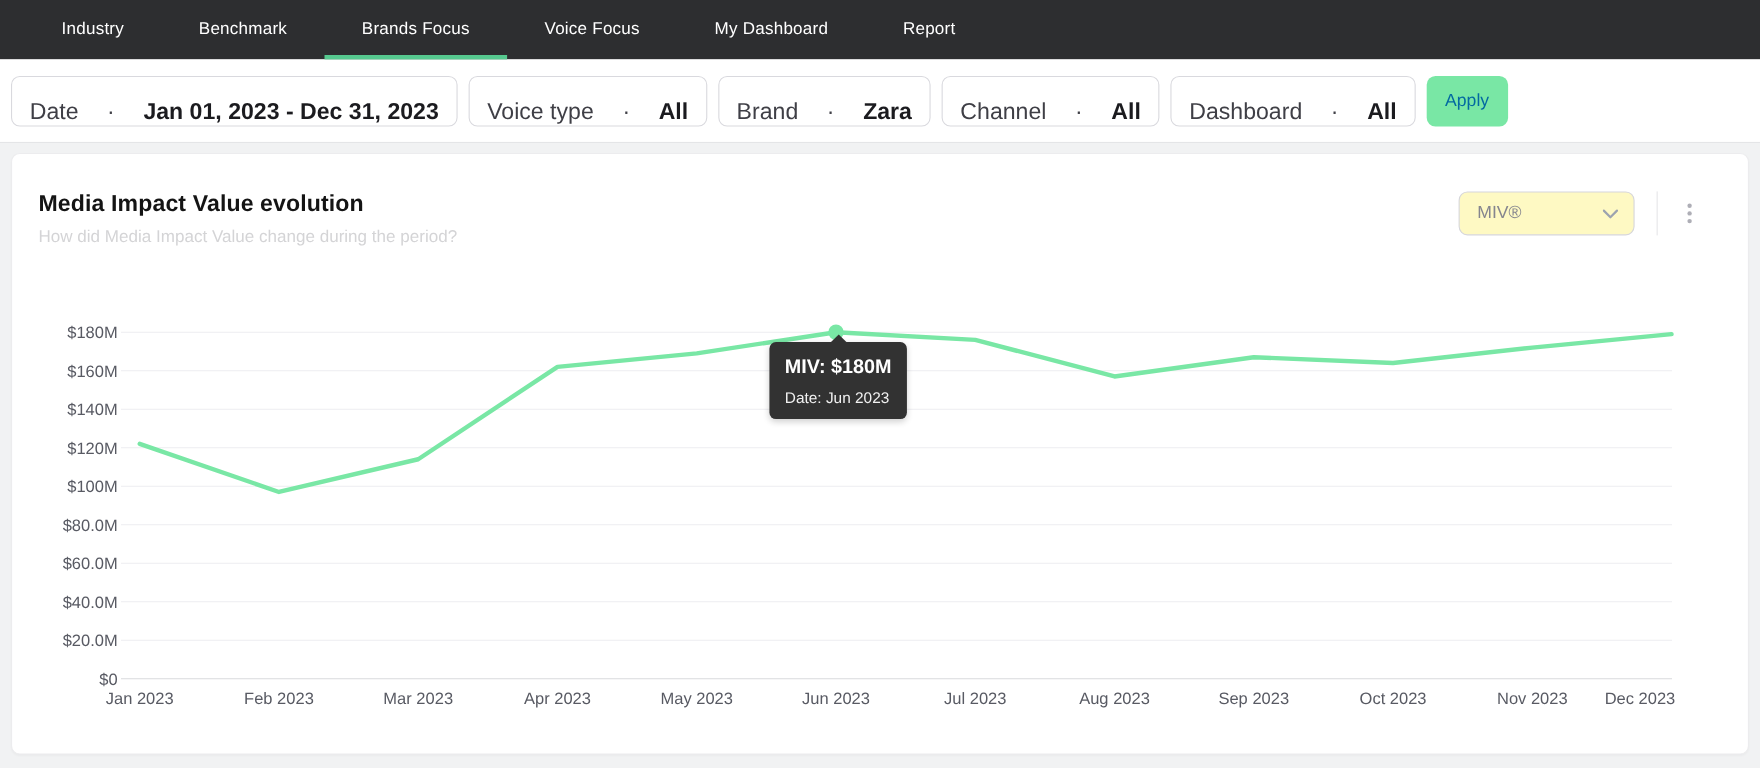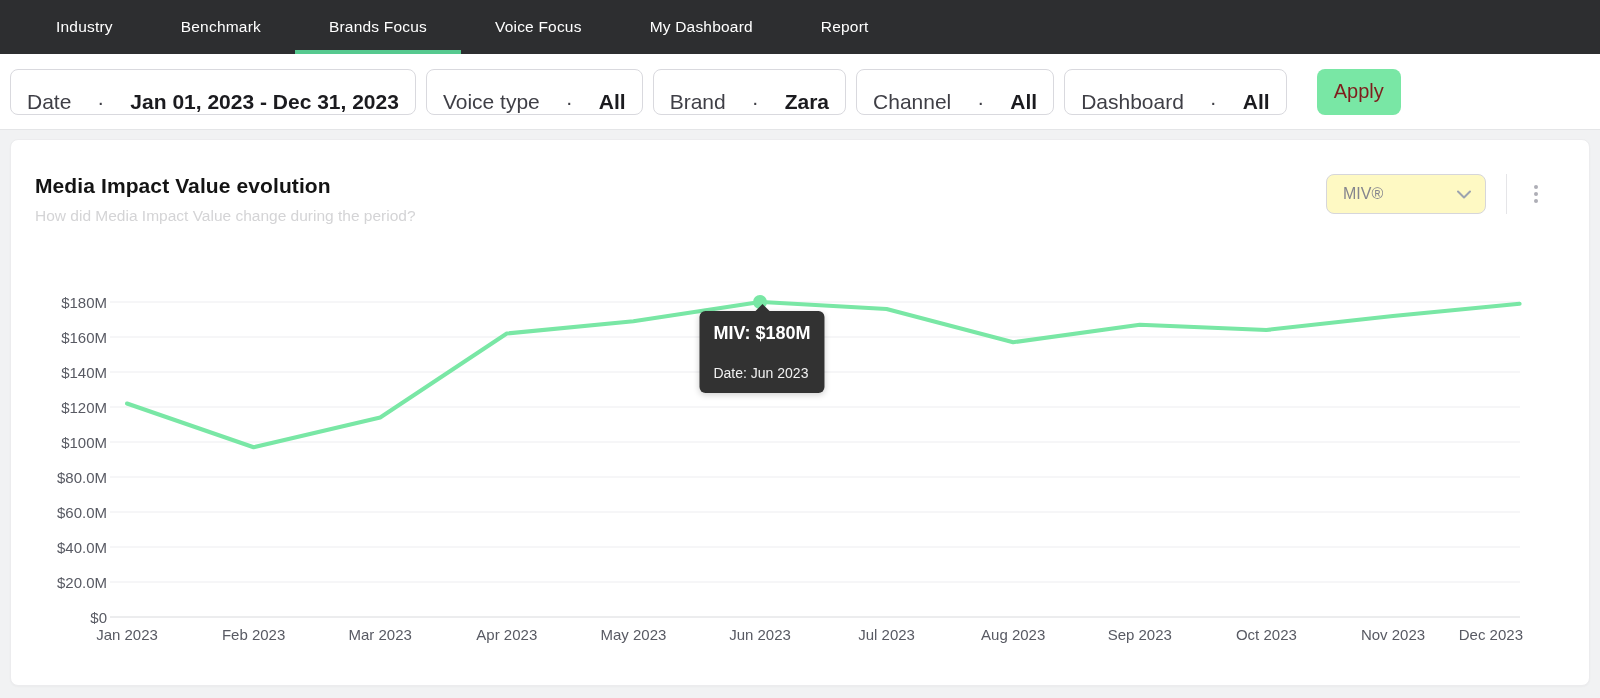--- a/index.html
+++ b/index.html
@@ -33,22 +33,22 @@
     display:flex; align-items:center; padding:0 10px; gap:10px;
   }
   .chip {
     height:46px; border:1px solid var(--chip-border); border-radius:8px;
     background:#fff; display:flex; align-items:flex-end; padding:0 16px;
     font-size:21px; color:#3f3f46; white-space:nowrap; cursor:pointer;gap:20px;
   }
   .chip .sep { margin:0 6px; color:#3f3f46; }
   .chip b { color:#1b1b1f; font-weight:700; }
   .apply-btn {
-    height:46px; margin-left:20px; border:none; border-radius:8px;
-    background:var(--mint); color:#7f1d1d; font-size:20px; font-weight:500;
+    height:46px; margin-left:0; border:none; border-radius:8px;
+    background:var(--mint); color:#0369a1; font-size:16px; font-weight:500;
     padding:0 17px; font-family:inherit; cursor:pointer;
   }
   
   .card {
     position:absolute; left:10px; top:139px; width:1580px; height:547px;
     background:#fff; border:1px solid #ececee; border-radius:8px;
     box-shadow:0 1px 2px rgba(0,0,0,.03);
   }
   .card-header {
     position:relative; z-index:2;
@@ -77,21 +77,21 @@
     background:var(--tooltip-bg); color:#fff; border-radius:6px;
     padding:12px 14px; white-space:nowrap;
     box-shadow:0 2px 6px rgba(0,0,0,.18);
   }
   .tooltip::before {
     content:""; position:absolute; top:-7px; left:50%; margin-left:-7px;
     border-left:7px solid transparent; border-right:7px solid transparent;
     border-bottom:7px solid var(--tooltip-bg);
   }
   .tooltip .tt1 { font-size:18px; font-weight:700; }
-  .tooltip .tt2 { font-size:14px; margin-top:21px; color:#f1f1f1; font-weight:400; }
+  .tooltip .tt2 { font-size:14px; margin-top:9px; color:#f1f1f1; font-weight:400; }
 </style>
 </head>
 <body>
 
 <div class="nav">
   <div class="nav-tab">
       <span>Industry</span>
     </div>
   <div class="nav-tab">
       <span>Benchmark</span>

